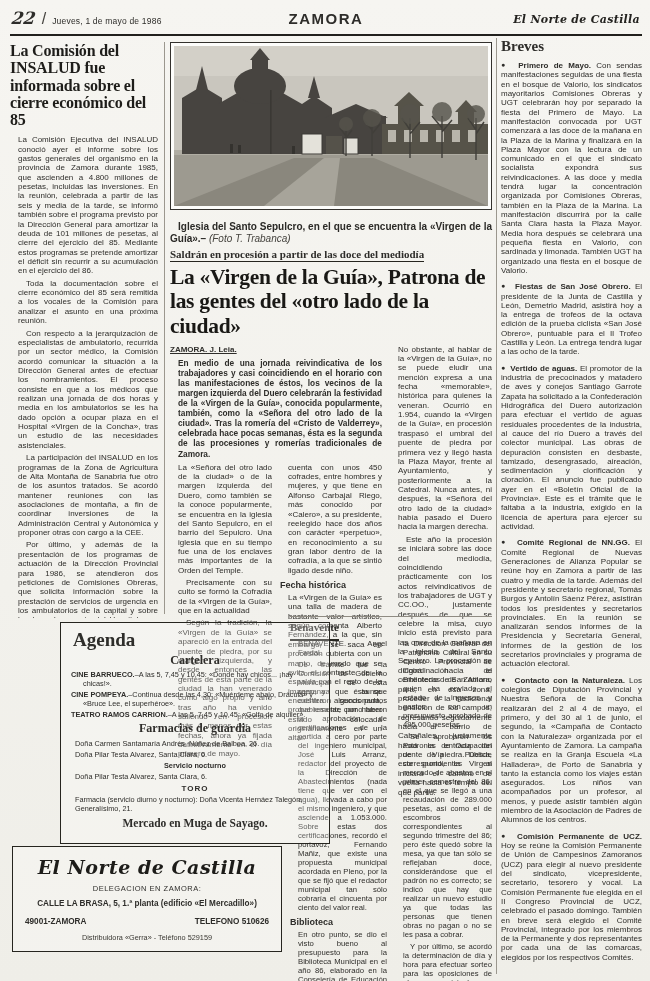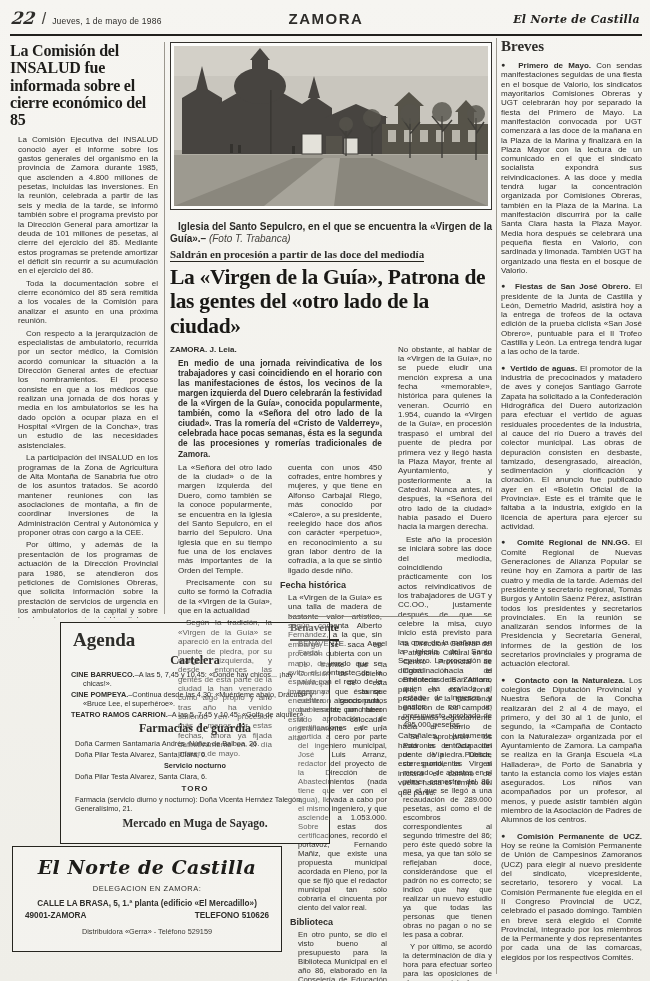--- a/index.html
+++ b/index.html
@@ -40,21 +40,21 @@
   .center{position:absolute;left:170px;top:42px;width:322px;}
   .photo-frame{border:1px solid #33312d;background:#fdfdfb;padding:3px;}
   .photo{display:block;width:314px;height:160px;}
   .caption{font-size:10px;margin:11px 0 4px 0;color:#2b2a27;}
   .caption b{font-weight:700;}
   .caption i{font-style:italic;color:#45433e;}
   .kicker{font:700 11px "Liberation Serif",serif;margin:3px 0 5px 0;}
   .kicker span{border-bottom:1.5px solid #26251f;padding-bottom:1px;}
   h1.main-head{font:700 21.5px "Liberation Serif",serif;line-height:1.12;margin:0 0 7px 0;
     letter-spacing:-0.3px;color:#191815;}
-  .byline{font:700 8px "Liberation Sans",sans-serif;margin:0 0 4px 0;}
+  .byline{font:700 8px "Liberation Sans",sans-serif;margin:0 0 4px 0;text-decoration:underline;}
   .lead{font-weight:700;font-size:8.3px;line-height:1.22;}
   .main-body{display:flex;gap:8px;}
   .main-left{width:212px;}
   .twocol{display:flex;gap:8px;margin-top:4px;}
   .mcol{width:102px;overflow:hidden;}
   .col3{width:102px;overflow:hidden;}
   
   .breves{position:absolute;left:501px;top:38px;width:141px;height:940px;overflow:hidden;}
   .breves h2{font:700 15px "Liberation Serif",serif;margin:0 0 6px 0;}
   .breves p{font-size:8px;line-height:1.165;margin:0 0 7px 0;}
@@ -81,21 +81,21 @@
   .agenda .entry .nm{font-weight:700;}
   .agenda .plain{font-size:7.3px;line-height:1.25;margin:0 0 1px 4px;text-align:left;}
   .tiny-center{font:700 7.3px "Liberation Sans",sans-serif;text-align:center;margin:2px 0;}
   .toro-title{font:700 8px "Liberation Sans",sans-serif;text-align:center;letter-spacing:1px;margin:3px 0 2px 0;}
   .mercado{font:700 11.5px "Liberation Serif",serif;text-align:center;margin:4px 0 0 0;}
   .delegation{position:absolute;left:12px;top:846px;width:270px;height:106px;
     border:1.5px solid #26251f;background:rgba(255,255,255,.25);
     padding:7px 10px;box-sizing:border-box;text-align:center;overflow:hidden;}
   .ncast-logo{font:italic 700 19px "DejaVu Serif",serif;letter-spacing:.5px;margin:2px 0 6px 0;color:#1d1c19;}
   .deleg-line1{font-size:7.5px;letter-spacing:.5px;margin:0 0 6px 0;text-align:center;}
-  .deleg-line2{font-weight:700;font-size:8.2px;margin:0 0 3px 0;text-align:center;}
+  .deleg-line2{font-weight:700;font-size:8.2px;margin:0 0 9px 0;text-align:center;}
   .deleg-row{display:flex;justify-content:space-between;font-weight:700;font-size:8.2px;margin:0 2px 7px 2px;text-align:center;}
   .distributor{font-size:7.3px;text-align:center;color:#3a3833;}
 </style>
 </head>
 <body>
 
 <div class="page">
 
   <div class="hdr">
     <div class="hdr-left">

